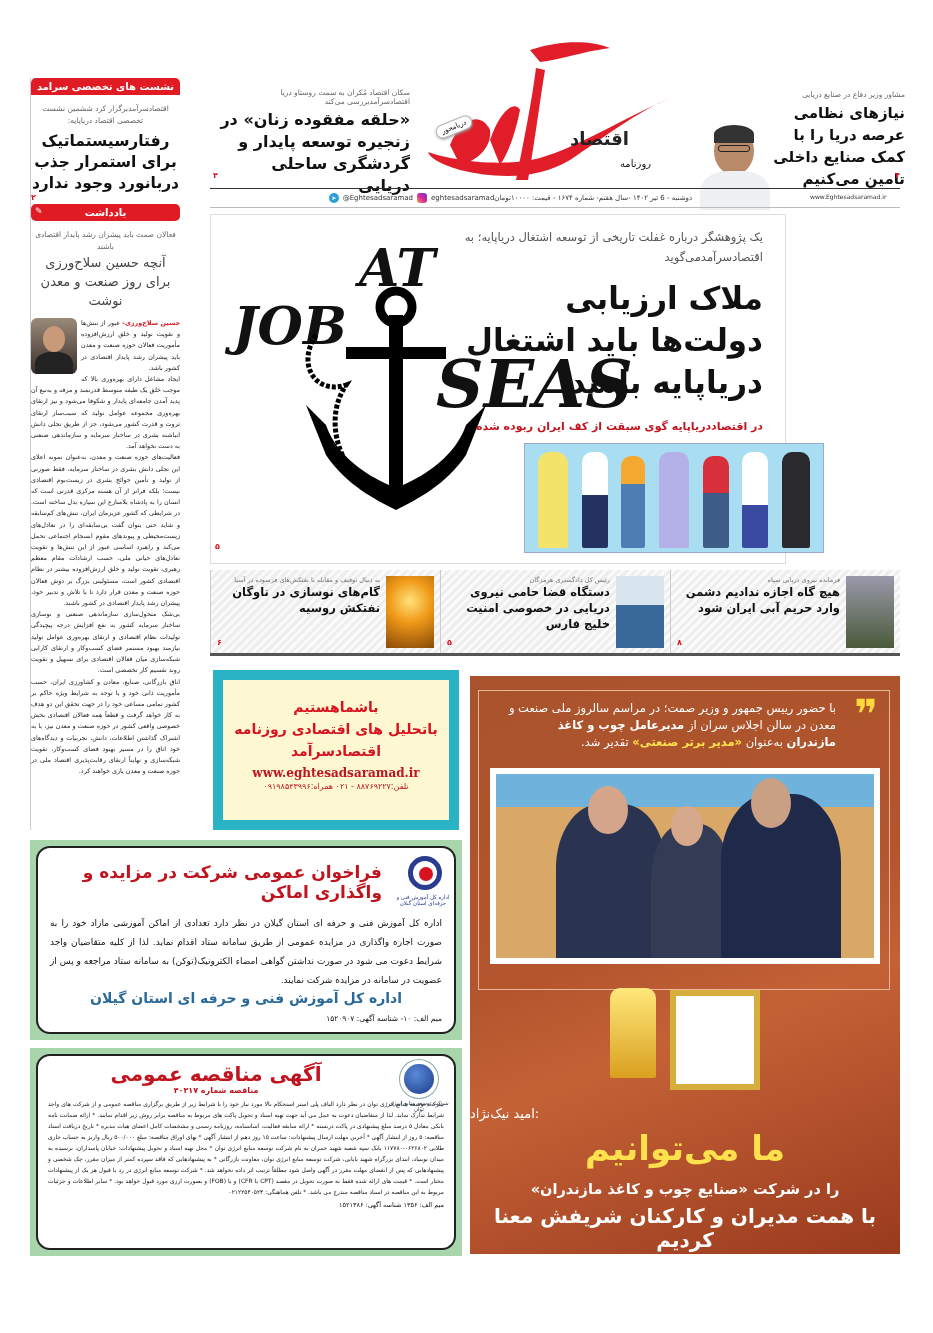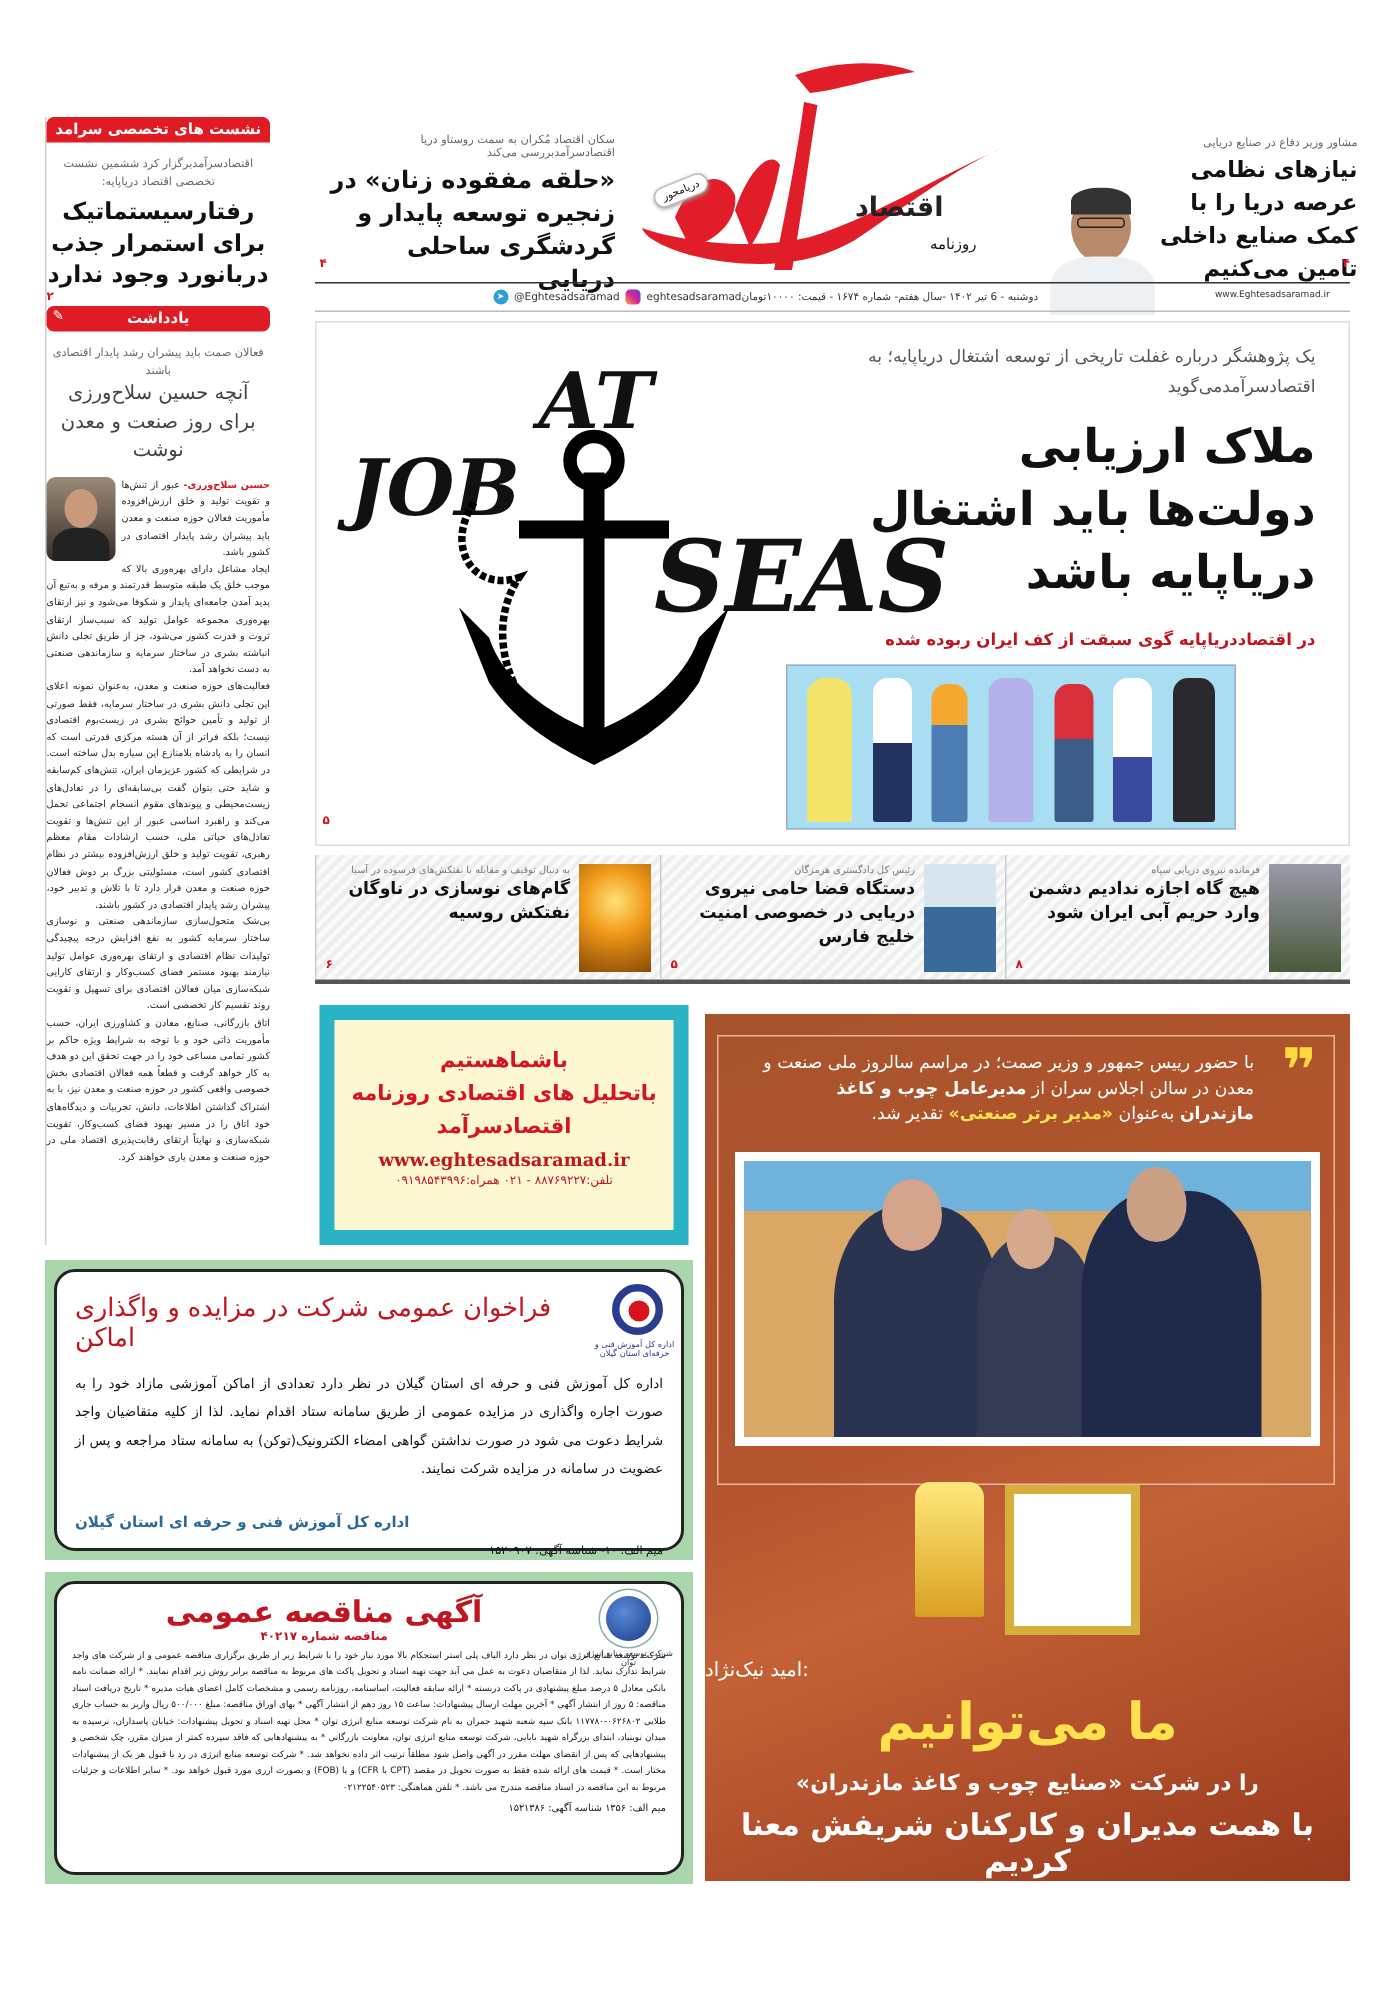--- a/index.html
+++ b/index.html
@@ -12,21 +12,21 @@
 .kicker{font-size:7.5px;color:#666;line-height:12px}
 .big-h{font-size:15.5px;font-weight:bold;line-height:21px;color:#111}
 .gray-h{font-size:13px;color:#444;line-height:19px}
 .body-t{font-size:6.4px;line-height:11.2px;color:#222;text-align:justify}
 .pnum{font-size:8px;color:#d8121f;font-weight:bold;line-height:8px}
 
 .hdr-kicker{font-size:7.5px;color:#666}
 .hdr-h{font-size:16px;font-weight:bold;line-height:22px}
 .strip{top:188px;left:210px;width:690px;height:20px;border-top:1px solid #333;border-bottom:1px solid #bbb;font-size:7px;color:#333;display:flex;align-items:center;justify-content:center;padding:0 8px}
 
-#main{left:210px;top:214px;width:690px;height:350px;border:1px solid #ddd}
+#main{left:210px;top:214px;width:576px;height:350px;border:1px solid #ddd}
 .main-h{font-size:31px;font-weight:900;line-height:42px;color:#111}
 
 #ticker{left:210px;top:570px;width:690px;height:86px;background:repeating-linear-gradient(135deg,#eee 0 3px,#fafafa 3px 6px);border-bottom:3px solid #555;display:flex;flex-direction:row-reverse}
 .tick{flex:1;display:flex;flex-direction:row-reverse;padding:6px;gap:6px;border-left:1px solid #ccc;position:relative}
 .tick-img{width:48px;height:72px;flex-shrink:0}
 .tick-k{font-size:6.5px;color:#777}
 .tick-h{font-size:11.5px;font-weight:bold;line-height:16px;color:#111}
 
 #ad1{left:213px;top:670px;width:246px;height:160px;background:#2ab3c4;padding:10px 10px}
 #ad1 .inner{background:#fdf7d2;height:100%;text-align:center;padding-top:16px}
@@ -199,23 +199,23 @@
   <div class="abs rtl" style="left:0;right:0;top:505px;text-align:center;color:#fff;font-size:14.5px;font-weight:bold">را در شرکت «صنایع چوب و کاغذ مازندران»</div>
   <div class="abs rtl" style="left:0;right:0;top:528px;text-align:center;color:#fff;font-size:20px;font-weight:bold">با همت مدیران و کارکنان شریفش معنا کردیم</div>
 </div>
 
 <div class="abs green-ad" style="left:30px;top:840px;width:432px;height:200px">
   <div class="inner rtl">
     <div class="abs" style="right:12px;top:8px;width:34px;height:34px;border-radius:50%;border:5px solid #2a3c8f;background:#fff">
       <div style="position:absolute;left:6px;top:6px;width:14px;height:14px;border-radius:50%;background:#d8121f"></div>
     </div>
     <div class="abs" style="right:2px;top:46px;width:58px;font-size:5.5px;text-align:center;color:#2a3c8f">اداره کل آموزش فنی و حرفه‌ای استان گیلان</div>
-    <div style="margin-right:60px;text-align:left;color:#c0141e;font-size:17px;font-weight:400;margin-top:6px">فراخوان عمومی شرکت در مزایده و واگذاری اماکن</div>
+    <div style="margin-right:60px;text-align:right;color:#c0141e;font-size:17px;font-weight:700;margin-top:6px">فراخوان عمومی شرکت در مزایده و واگذاری اماکن</div>
     <div style="font-size:9px;line-height:19px;margin-top:12px;text-align:justify">اداره کل آموزش فنی و حرفه ای استان گیلان در نظر دارد تعدادی از اماکن آموزشی مازاد خود را به صورت اجاره واگذاری در مزایده عمومی از طریق سامانه ستاد اقدام نماید. لذا از کلیه متقاضیان واجد شرایط دعوت می شود در صورت نداشتن گواهی امضاء الکترونیک(توکن) به سامانه ستاد مراجعه و پس از عضویت در سامانه در مزایده شرکت نمایند.</div>
-    <div style="color:#2a6a9a;font-weight:bold;font-size:10px;margin-top:20px;text-align:left">اداره کل آموزش فنی و حرفه ای استان گیلان</div>
+    <div style="color:#2a6a9a;font-weight:bold;font-size:14px;margin-top:0;text-align:center">اداره کل آموزش فنی و حرفه ای استان گیلان</div>
     <div style="font-size:7.5px;margin-top:8px">میم الف: ۱۰- شناسه آگهی: ۱۵۲۰۹۰۷</div>
   </div>
 </div>
 
 <div class="abs green-ad" style="left:30px;top:1048px;width:432px;height:208px">
   <div class="inner rtl" style="padding:6px 10px">
     <div class="abs" style="right:20px;top:8px;width:30px;height:30px;border-radius:50%;background:radial-gradient(circle at 40% 35%,#5a8ad8,#1a3c8a);box-shadow:0 0 0 4px #fff,0 0 0 5px #8aa"></div>
     <div class="abs" style="right:4px;top:44px;width:62px;font-size:5.5px;text-align:center;color:#234">شرکت توسعه منابع انرژی توان</div>
     <div style="margin-right:60px;text-align:center;color:#c0141e;font-size:20px;font-weight:900">آگهی مناقصه عمومی</div>
     <div style="margin-right:60px;text-align:center;color:#c0141e;font-size:8px;font-weight:bold">مناقصه شماره ۴۰۲۱۷</div>

